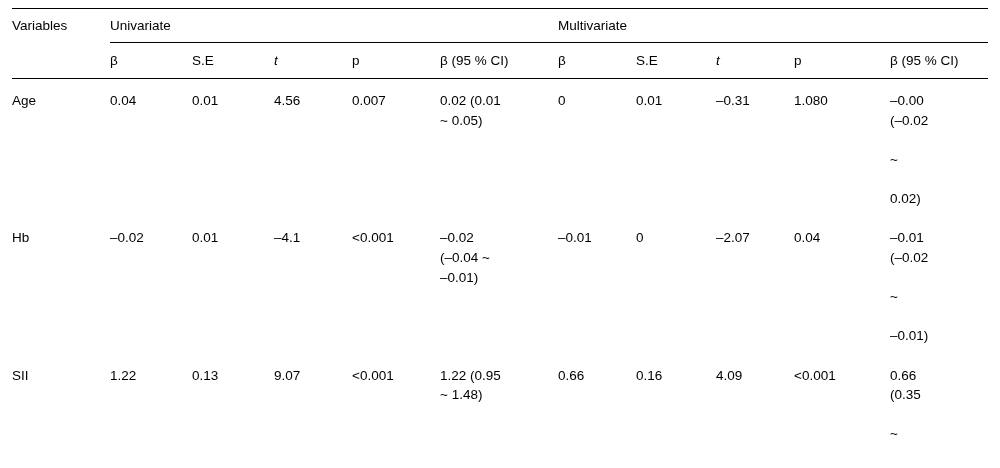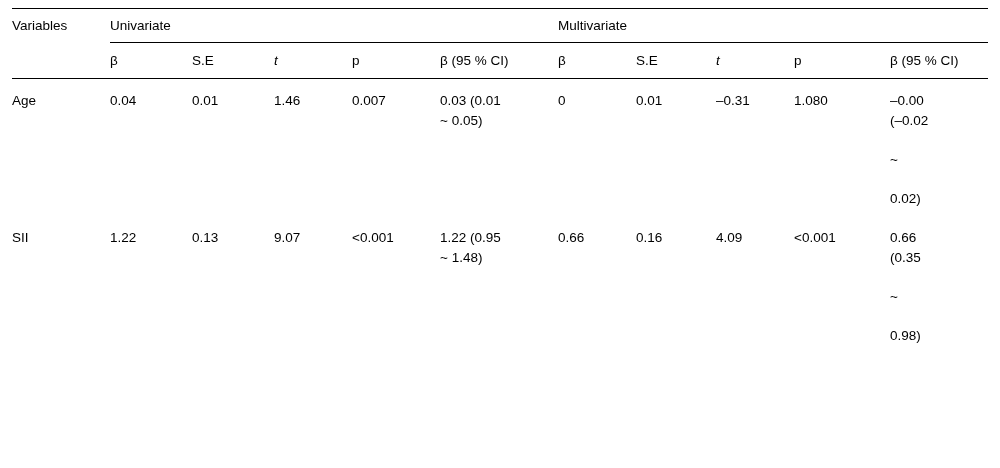--- a/index.html
+++ b/index.html
@@ -107,36 +107,56 @@
         <td>S.E</td>
         <td class="ital">t</td>
         <td>p</td>
         <td>β (95 % CI)</td>
       </tr>
 
       <tr class="data first">
         <td>Age</td>
         <td class="cell-multiline">0.04</td>
         <td class="cell-multiline">0.01</td>
-        <td class="cell-multiline">1.46</td>
+        <td class="cell-multiline">4.56</td>
         <td class="cell-multiline bold">0.007</td>
-        <td class="cell-multiline">0.03 (0.01
+        <td class="cell-multiline">0.02 (0.01
 ~ 0.05)</td>
         <td class="cell-multiline">0</td>
         <td class="cell-multiline">0.01</td>
         <td class="cell-multiline">–0.31</td>
         <td class="cell-multiline">1.080</td>
         <td class="cell-multiline">–0.00
 (–0.02
 
 ~
 
 0.02)</td>
       </tr>
 
+      <tr class="data">
+        <td>Hb</td>
+        <td class="cell-multiline">–0.02</td>
+        <td class="cell-multiline">0.01</td>
+        <td class="cell-multiline">–4.1</td>
+        <td class="cell-multiline bold">&lt;0.001</td>
+        <td class="cell-multiline">–0.02
+(–0.04 ~
+–0.01)</td>
+        <td class="cell-multiline">–0.01</td>
+        <td class="cell-multiline">0</td>
+        <td class="cell-multiline">–2.07</td>
+        <td class="cell-multiline bold">0.04</td>
+        <td class="cell-multiline">–0.01
+(–0.02
+
+~
+
+–0.01)</td>
+      </tr>
 
       <tr class="data">
         <td>SII</td>
         <td class="cell-multiline">1.22</td>
         <td class="cell-multiline">0.13</td>
         <td class="cell-multiline">9.07</td>
         <td class="cell-multiline bold">&lt;0.001</td>
         <td class="cell-multiline">1.22 (0.95
 ~ 1.48)</td>
         <td class="cell-multiline">0.66</td>

